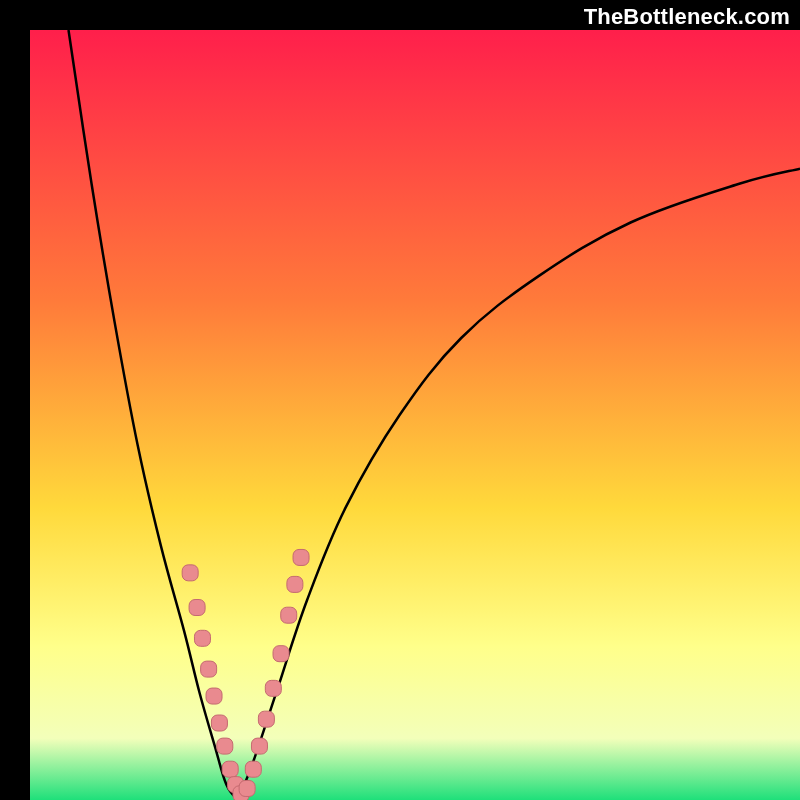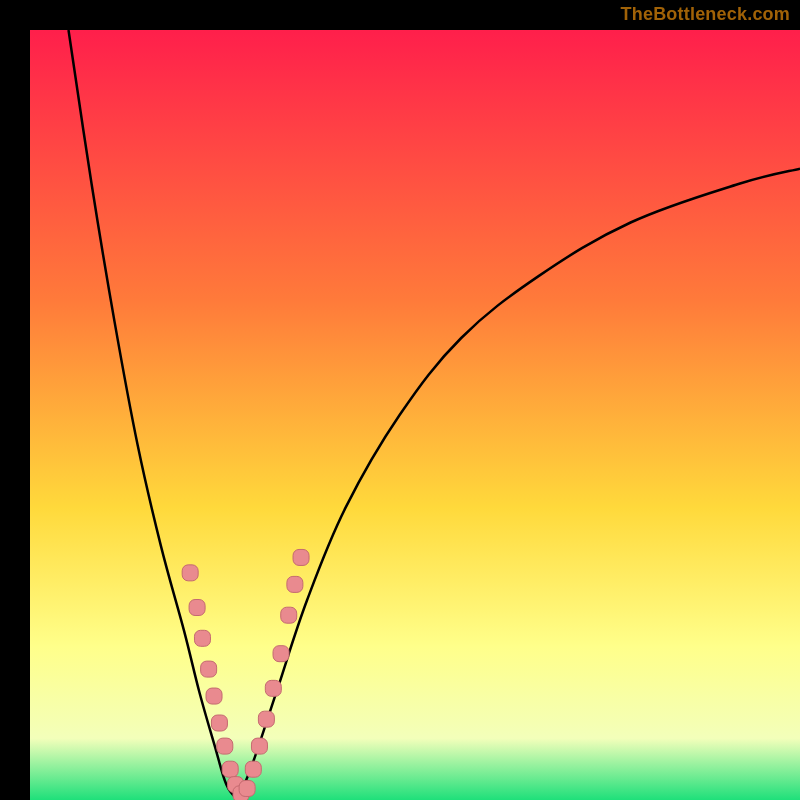--- a/index.html
+++ b/index.html
@@ -27,22 +27,22 @@
   }
   .plot-area svg {
     display: block;
     width: 770px;
     height: 770px;
   }
   .watermark {
     position: absolute;
     top: 4px;
     right: 10px;
-    color: #a16207;
-    font-size: 18px;
+    color: #ffffff;
+    font-size: 22px;
     font-weight: 600;
     letter-spacing: 0.2px;
     user-select: none;
   }
 </style>
 </head>
 <body>
 
 <div class="frame">
 

